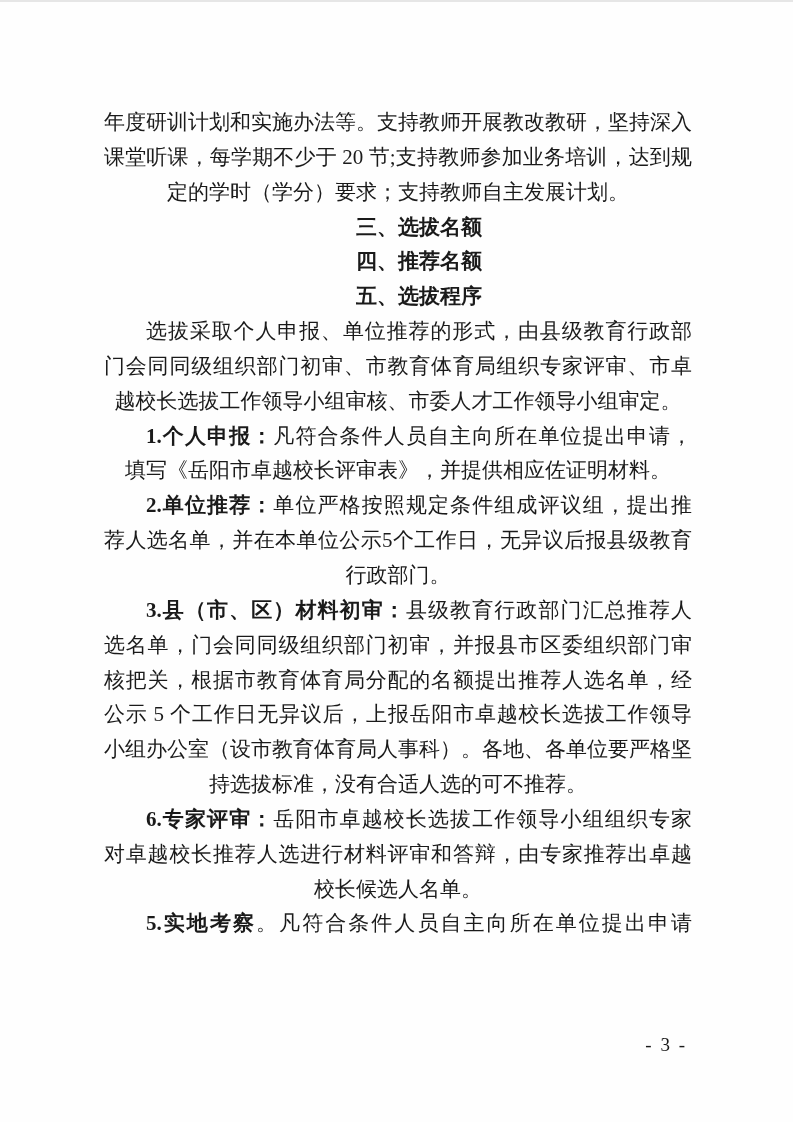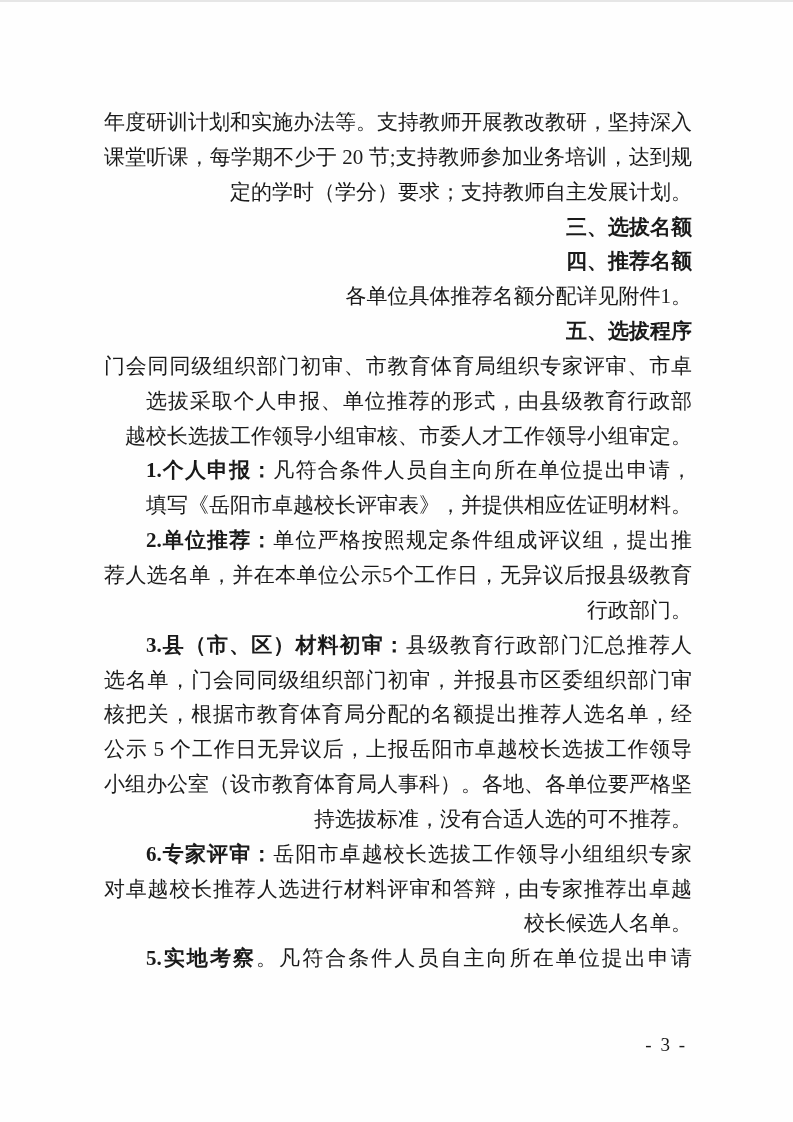--- a/index.html
+++ b/index.html
@@ -16,21 +16,21 @@
   .content{
     position:absolute;
     left:104px;top:103px;
     width:588px;
   }
   .line{
     height:34.85px;
     line-height:34.85px;
     font-size:21px;
     white-space:nowrap;
-    text-align:right;
+    text-align:center;
   }
   .line.indent{padding-left:42px;}
   .line.justify{
     text-align:justify;
     text-align-last:justify;
     text-justify:inter-character;
   }
   .line.heading{
     font-family:Liberation Sans, sans-serif;
     font-weight:700;
@@ -52,24 +52,23 @@
 </head>
 <body>
 
 <div class="page">
   <div class="content">
       <div class="line justify"><span>年度研训计划和实施办法等。支持教师开展教改教研，坚持深入</span></div>
       <div class="line justify"><span>课堂听课，每学期不少于 20 节;支持教师参加业务培训，达到规</span></div>
       <div class="line"><span>定的学时（学分）要求；支持教师自主发展计划。</span></div>
       <div class="line indent heading"><span>三、选拔名额</span></div>
       <div class="line indent heading"><span>四、推荐名额</span></div>
-      <div class="line indent"><span>各单位具体推荐名额分配详见附件1。</span></div>
       <div class="line indent heading"><span>五、选拔程序</span></div>
+      <div class="line indent justify"><span>选拔采取个人申报、单位推荐的形式，由县级教育行政部</span></div>
       <div class="line justify"><span>门会同同级组织部门初审、市教育体育局组织专家评审、市卓</span></div>
-      <div class="line indent justify"><span>选拔采取个人申报、单位推荐的形式，由县级教育行政部</span></div>
       <div class="line"><span>越校长选拔工作领导小组审核、市委人才工作领导小组审定。</span></div>
       <div class="line indent justify"><span class="run-in-label">1.个人申报：</span><span>凡符合条件人员自主向所在单位提出申请，</span></div>
       <div class="line"><span>填写《岳阳市卓越校长评审表》，并提供相应佐证明材料。</span></div>
       <div class="line indent justify"><span class="run-in-label">2.单位推荐：</span><span>单位严格按照规定条件组成评议组，提出推</span></div>
       <div class="line justify"><span>荐人选名单，并在本单位公示5个工作日，无异议后报县级教育</span></div>
       <div class="line"><span>行政部门。</span></div>
       <div class="line indent justify"><span class="run-in-label">3.县（市、区）材料初审：</span><span>县级教育行政部门汇总推荐人</span></div>
       <div class="line justify"><span>选名单，门会同同级组织部门初审，并报县市区委组织部门审</span></div>
       <div class="line justify"><span>核把关，根据市教育体育局分配的名额提出推荐人选名单，经</span></div>
       <div class="line justify"><span>公示 5 个工作日无异议后，上报岳阳市卓越校长选拔工作领导</span></div>

